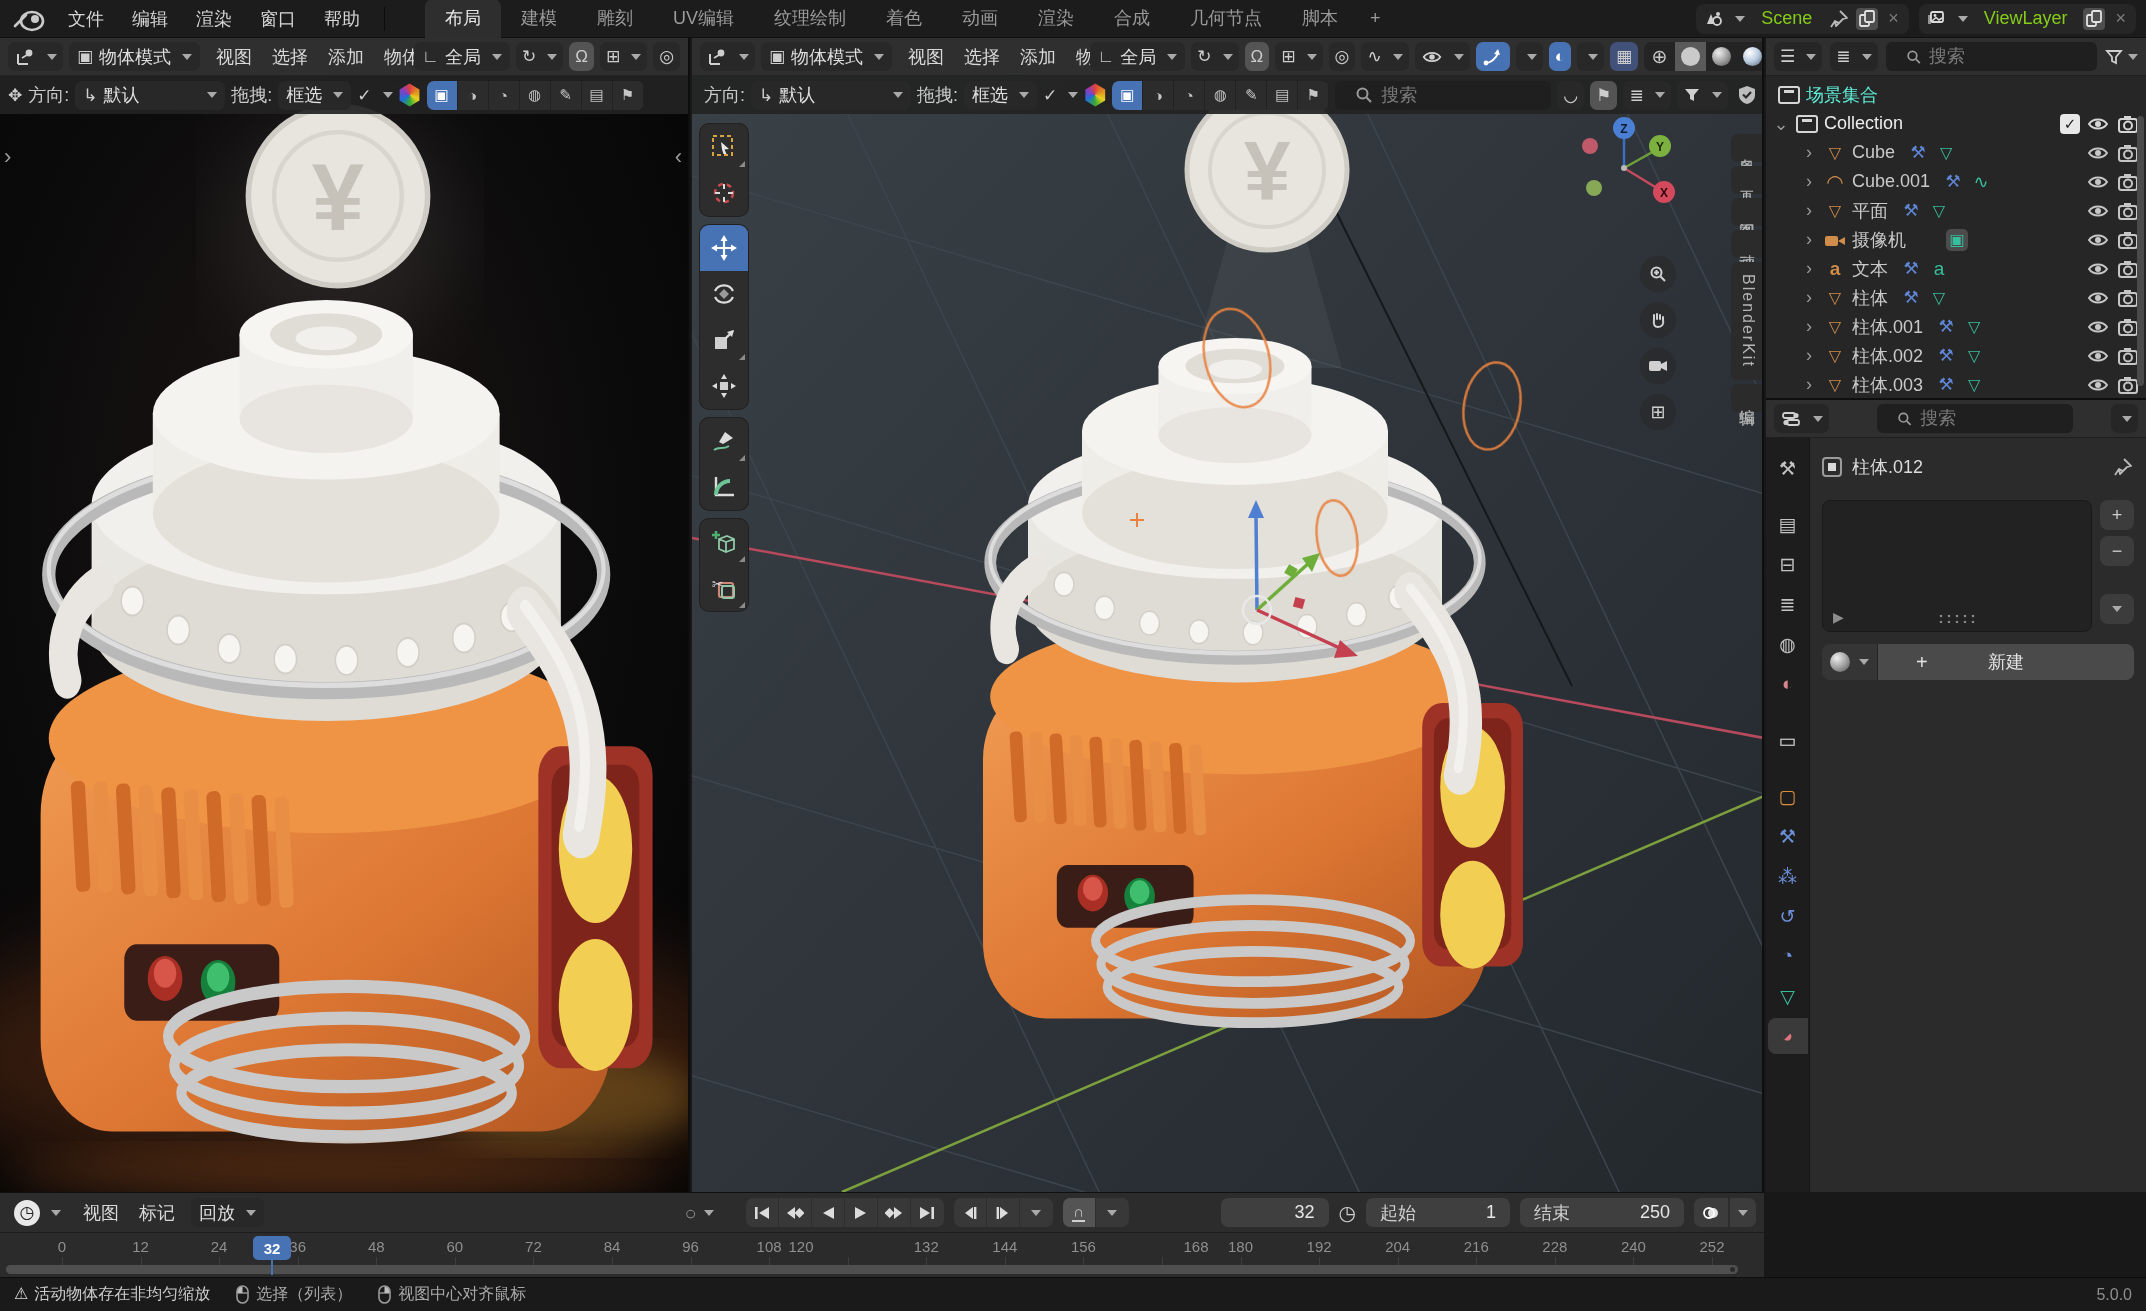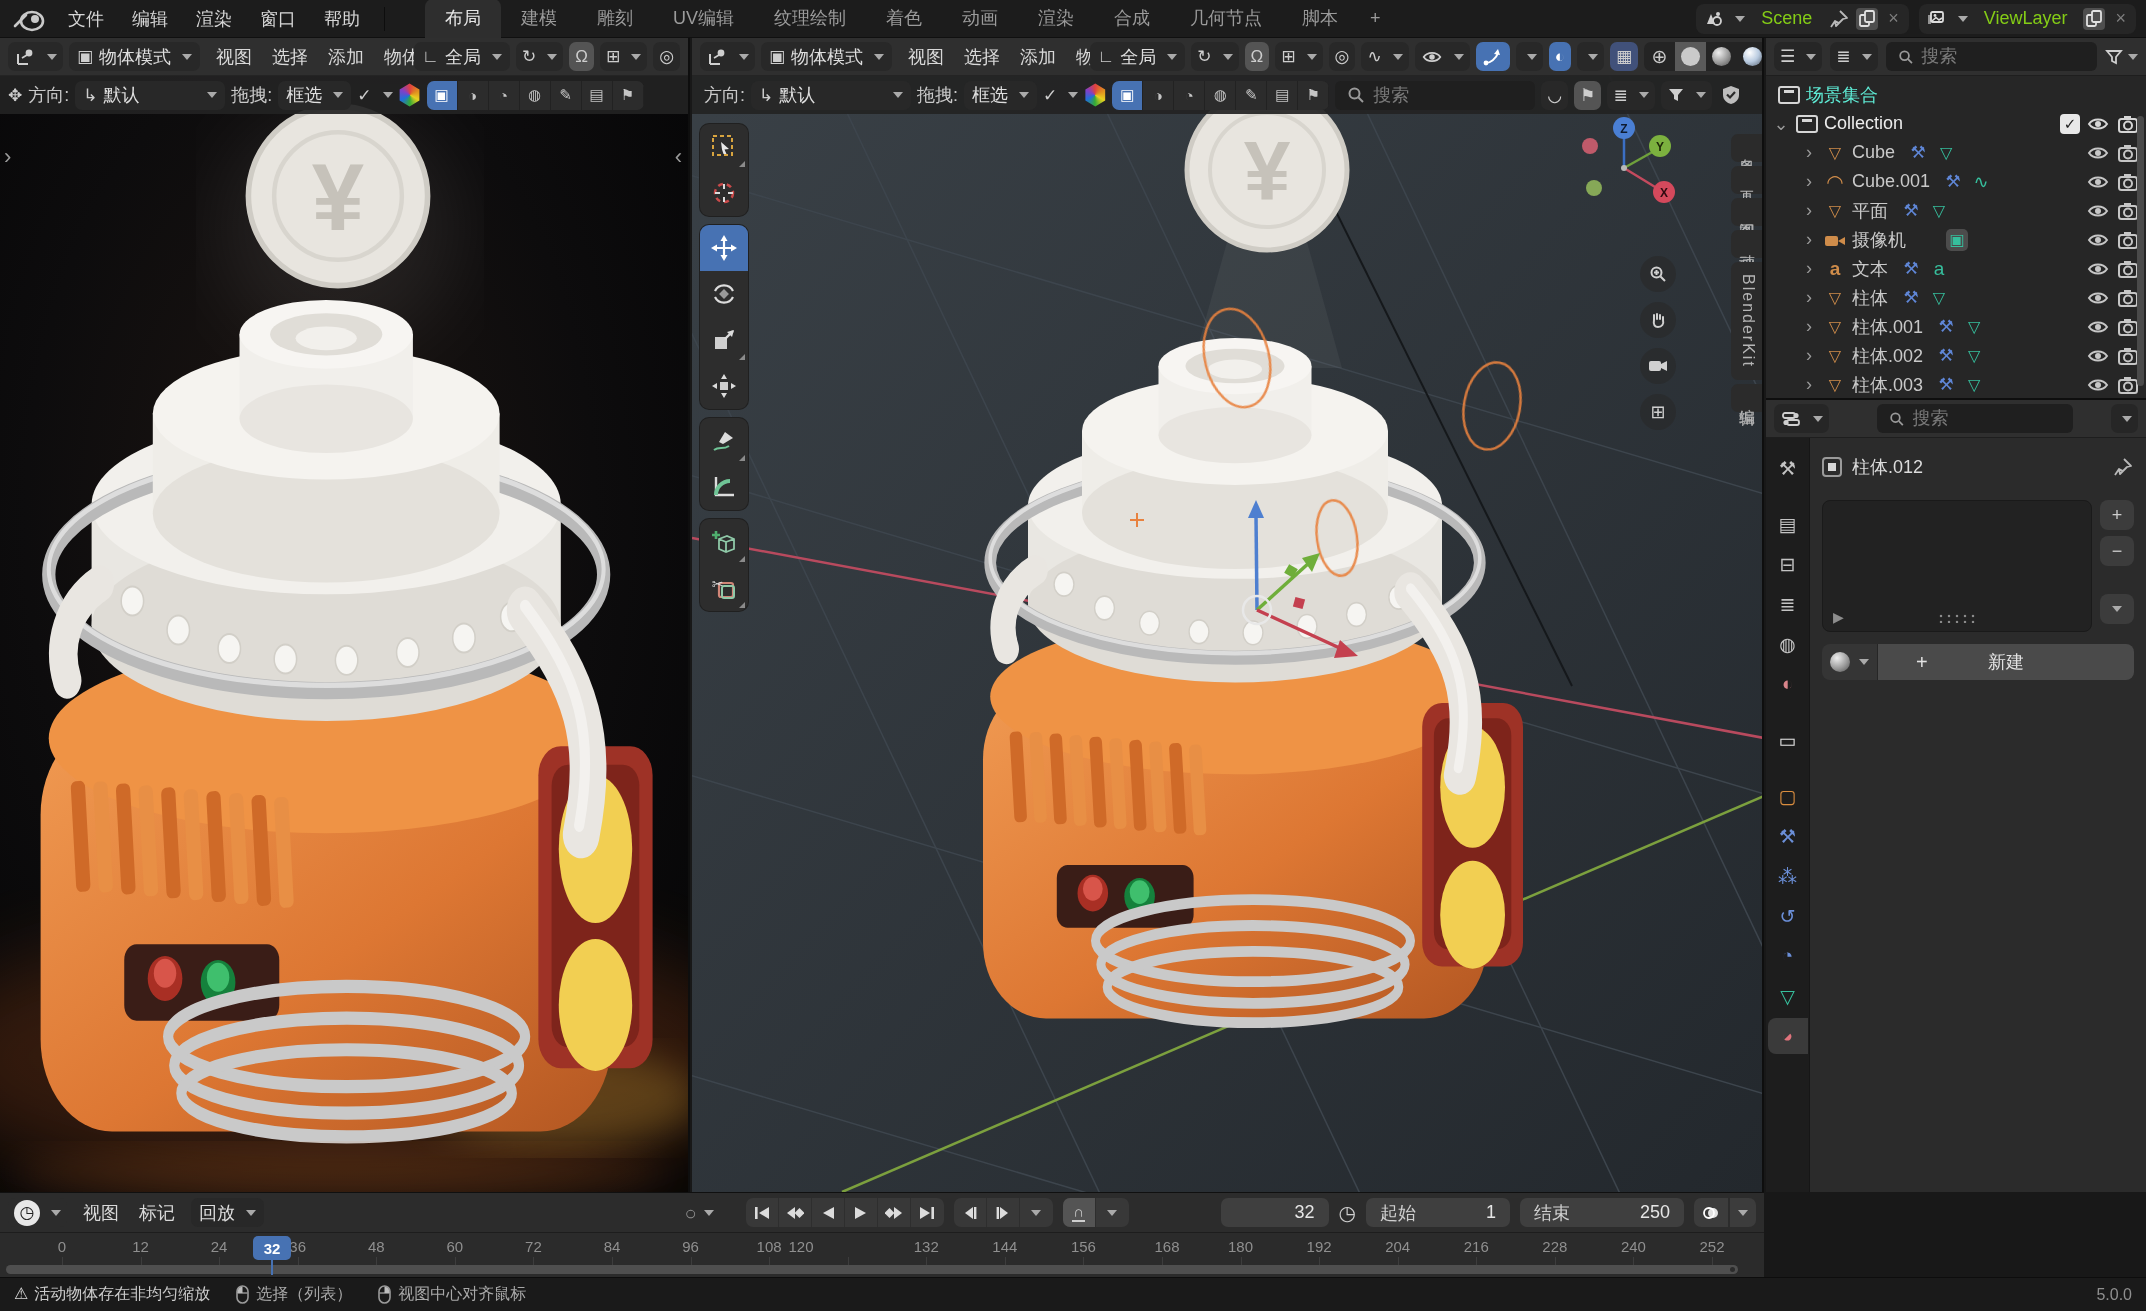--- a/index.html
+++ b/index.html
@@ -34,21 +34,21 @@
 .hbox.icononly{padding:0 6px}
 .hmenu{padding:3px 10px;color:#d8d8d8;flex:0 0 auto}
 .glyph{font-size:17px;color:#cdcdcd;line-height:1}
 .toggled{background:#545454}
 .bluebtn{background:#4772b3}
 .hlabel{color:#c9c9c9;flex:0 0 auto}
 .modestrip{display:flex;background:#252525;border-radius:7px;overflow:hidden;flex:0 0 auto}
 .modebtn{width:31px;height:29px;display:flex;align-items:center;justify-content:center;color:#c5c5c5;font-size:15px;background:#2c2c2c;border-right:1px solid #222}
 .modebtn.active{background:#4772b3;color:#fff}
 .hexgrad{width:22px;height:24px;background:conic-gradient(#e04040,#e08a20,#e8d020,#35aa35,#2070d8,#8040c8,#e04040);clip-path:polygon(50% 2%,95% 27%,95% 73%,50% 98%,5% 73%,5% 27%);flex:0 0 auto}
-.searchbox{display:flex;align-items:center;background:#1f1f1f;border-radius:6px;height:29px;padding:0 12px;gap:8px;flex:0 0 auto}
+.searchbox{display:flex;align-items:center;background:#1f1f1f;border-radius:6px;height:29px;padding:0 20px;gap:8px;flex:0 0 auto}
 .searchbox input{background:none;border:none;outline:none;color:#ddd;font:inherit;width:150px}
 .searchbox input::placeholder{color:#7a7a7a}
 .shadeballs{display:flex;background:#242424;border-radius:7px;overflow:hidden;flex:0 0 auto}
 .sball{width:31px;height:29px;display:flex;align-items:center;justify-content:center}
 .sball.active{background:#5a5a5a}
 .ball{width:19px;height:19px;border-radius:50%}
 .b-wire{color:#c9c9c9;font-size:19px}
 .b-solid{background:#cacaca}
 .b-mat{background:radial-gradient(circle at 35% 30%,#efefef,#9a9a9a 55%,#4c4c4c)}
 .b-rend{background:radial-gradient(circle at 35% 30%,#fff,#b9cbe0 50%,#55606e)}
@@ -1155,21 +1155,21 @@
           <span class="rnum" style="left: 376.28px;">48</span>
           <span class="rnum" style="left: 454.85px;">60</span>
           <span class="rnum" style="left: 533.42px;">72</span>
           <span class="rnum" style="left: 611.99px;">84</span>
           <span class="rnum" style="left: 690.56px;">96</span>
           <span class="rnum" style="left: 769.13px;">108</span>
           <span class="rnum" style="left: 801px;">120</span>
           <span class="rnum" style="left: 926.27px;">132</span>
           <span class="rnum" style="left: 1004.84px;">144</span>
           <span class="rnum" style="left: 1083.41px;">156</span>
-          <span class="rnum" style="left: 1167px;">168</span>
+          <span class="rnum" style="left: 1196px;">168</span>
           <span class="rnum" style="left: 1240.55px;">180</span>
           <span class="rnum" style="left: 1319.12px;">192</span>
           <span class="rnum" style="left: 1397.69px;">204</span>
           <span class="rnum" style="left: 1476.26px;">216</span>
           <span class="rnum" style="left: 1554.83px;">228</span>
           <span class="rnum" style="left: 1633.4px;">240</span>
           <span class="rnum" style="left: 1711.97px;">252</span>
         </div>
       <div>
 

